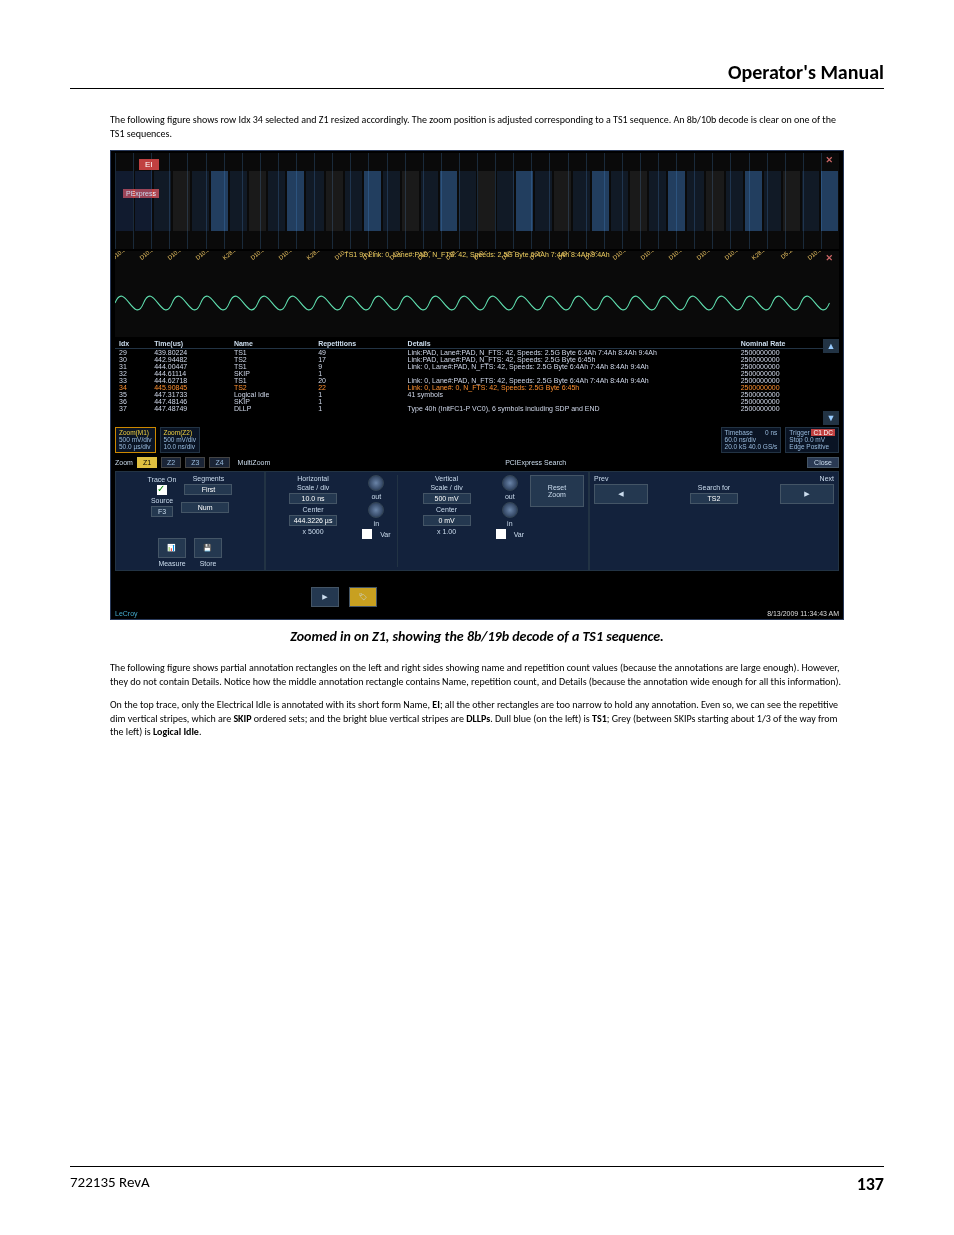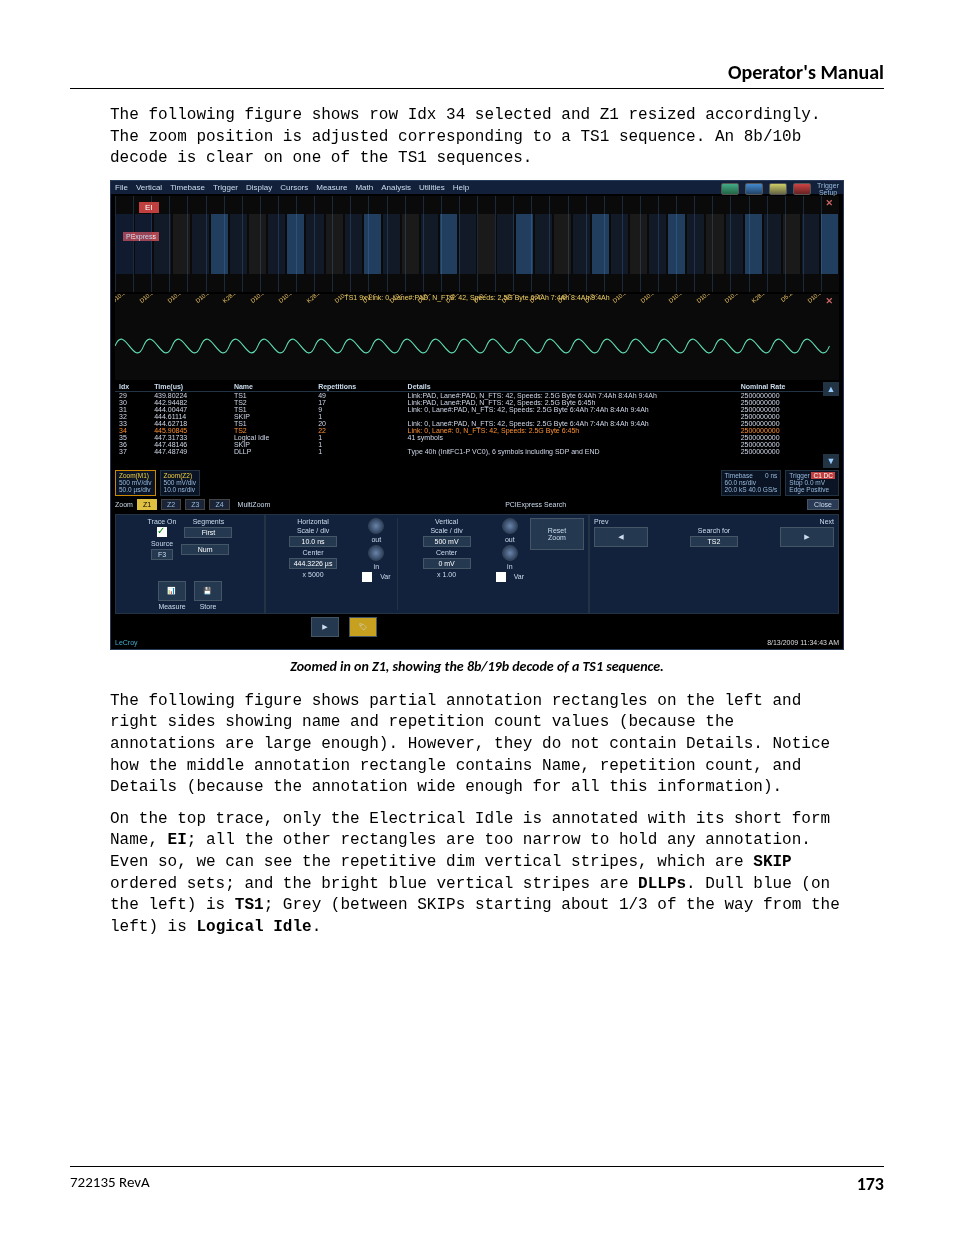--- a/index.html
+++ b/index.html
@@ -5,23 +5,23 @@
   * { box-sizing: border-box; margin: 0; padding: 0; }
   body {
     font-family: "Segoe UI", Calibri, Arial, sans-serif;
     background: #fff;
     color: #000;
     width: 954px;
     height: 1235px;
     position: relative;
     padding: 60px 70px 40px 70px;
   }
-  .header-rule { border-bottom: 1px solid #000; margin-bottom: 16px; }
+  .header-rule { border-bottom: 1px solid #000; margin-bottom: 24px; }
   .header-title { text-align: right; font-weight: bold; font-size: 20px; padding-bottom: 4px; }
-  .para { font-size: 16px; line-height: 1.35; margin: 10px 40px 10px 40px; font-family: Liberation Mono, monospace; }
+  .para { font-size: 10px; line-height: 1.35; margin: 10px 40px 10px 40px; }
   .caption { font-style: italic; font-weight: bold; text-align: center; font-size: 14px; margin: 8px 0 16px 0; }
   .footer { position: absolute; bottom: 40px; left: 70px; right: 70px; border-top: 1px solid #000; padding-top: 6px; display: flex; justify-content: space-between; font-size: 15px; }
   .footer .pg { font-weight: bold; font-size: 18px; }
 
   
   .scope {
     margin: 6px 40px 6px 40px;
     background: #000;
     color: #c8d0e0;
     font-family: Verdana, Arial, sans-serif;
@@ -110,33 +110,20 @@
 <body>
 
 <div class="header-rule">
   <div class="header-title">Operator's Manual</div>
 </div>
 
 <p class="para">The following figure shows row Idx 34 selected and Z1 resized accordingly. The zoom position is adjusted corresponding to a TS1 sequence. An 8b/10b decode is clear on one of the TS1 sequences.</p>
 
 <div class="scope">
 
-  <div class="menubar">
-    <span>File</span>
-    <span>Vertical</span>
-    <span>Timebase</span>
-    <span>Trigger</span>
-    <span>Display</span>
-    <span>Cursors</span>
-    <span>Measure</span>
-    <span>Math</span>
-    <span>Analysis</span>
-    <span>Utilities</span>
-    <span>Help</span>
-  </div>
   <div class="top-icons">
     <div class="ico g"></div>
     <div class="ico b"></div>
     <div class="ico y"></div>
     <div class="ico r"></div>
     <div class="trg" style="white-space:pre;">Trigger
 Setup</div>
   </div>
 
   <div class="wave-area">
@@ -505,14 +492,14 @@
 <p class="caption">Zoomed in on Z1, showing the 8b/19b decode of a TS1 sequence.</p>
 
 <p class="para">The following figure shows partial annotation rectangles on the left and right sides showing name and repetition count values (because the annotations are large enough). However, they do not contain Details. Notice how the middle annotation rectangle contains Name, repetition count, and Details (because the annotation wide enough for all this information).</p>
 
 <p class="para">
   <span>On the top trace, only the Electrical Idle is annotated with its short form Name, </span><b>EI</b><span>; all the other rectangles are too narrow to hold any annotation. Even so, we can see the repetitive dim vertical stripes, which are </span><b>SKIP</b><span> ordered sets; and the bright blue vertical stripes are </span><b>DLLPs</b><span>. Dull blue (on the left) is </span><b>TS1</b><span>; Grey (between SKIPs starting about 1/3 of the way from the left) is </span><b>Logical Idle</b><span>.</span>
 </p>
 
 <div class="footer">
   <span>722135 RevA</span>
-  <span class="pg">173</span>
+  <span class="pg">137</span>
 </div>
 
 </body></html>

